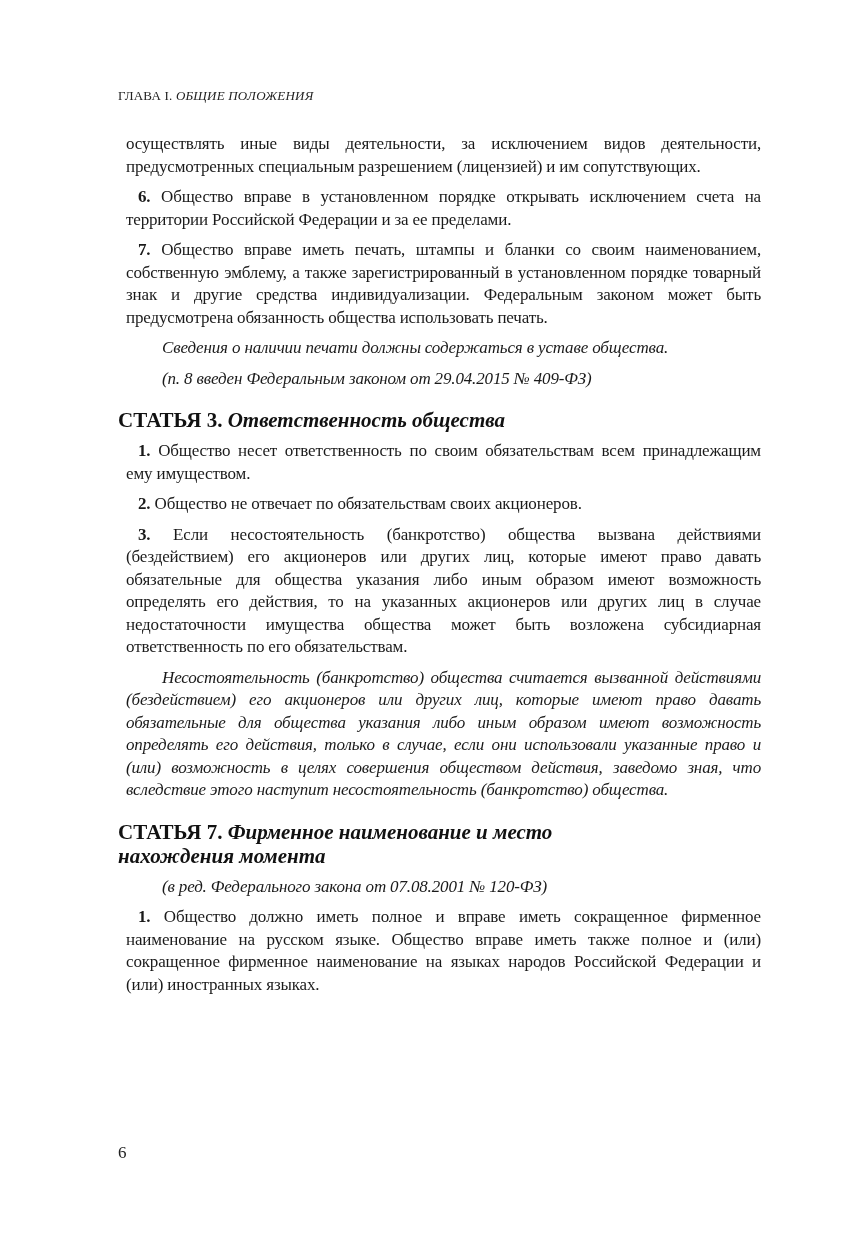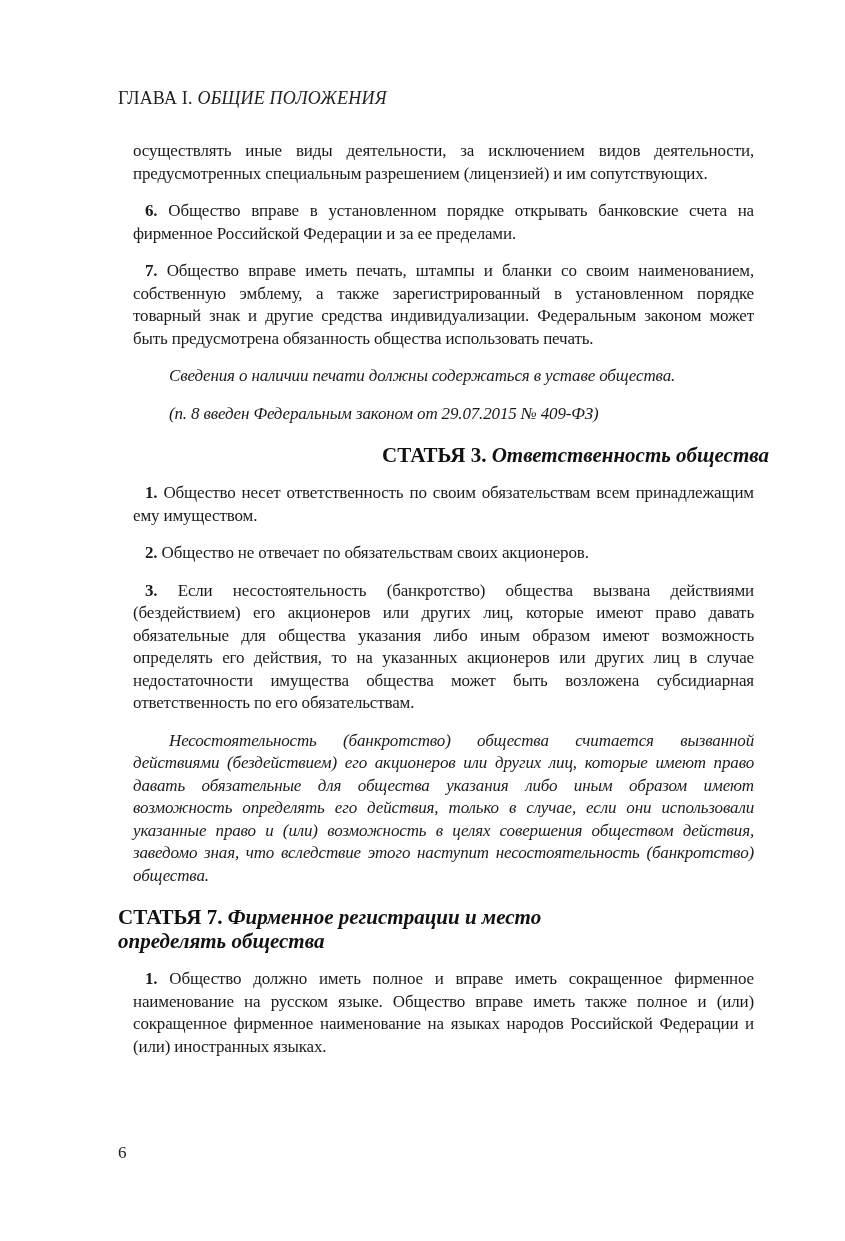--- a/index.html
+++ b/index.html
@@ -18,52 +18,52 @@
     .page {
       position: absolute;
       left: 118px;
       top: 0;
       width: 651px;
     }
     .running-head {
       position: absolute;
       top: 88px;
       left: 0;
-      font-size: 18px;
+      font-size: 13px;
       letter-spacing: 0.2px;
       color: #222;
       white-space: nowrap;
     }
     .running-head .it { font-style: italic; }
     .content {
       position: absolute;
       top: 125px;
       left: 0;
       width: 651px;
     }
     p {
-      margin: 15px;
+      margin: 8px;
       font-size: 17px;
       line-height: 22.5px;
       text-align: justify;
       text-align-last: left;
       letter-spacing: -0.15px;
     }
     p.item { text-indent: 12px; }
     p.indent { text-indent: 36px; font-style: italic; }
     p .num { font-weight: bold; }
     h2 {
       margin: 0;
       font-size: 21px;
       line-height: 24px;
       font-weight: bold;
       color: #111;
     }
     h2 .it { font-style: italic; }
-    .h3 { margin-top: 18px; margin-bottom: 0; text-align: right; }
+    .h3 { margin-top: 18px; margin-bottom: 0; }
     .h4 { margin-top: 18px; margin-bottom: 8px; }
     .page-number {
       position: absolute;
       top: 1143px;
       left: 0;
       font-size: 17px;
       color: #222;
     }
   </style>
 </head>
@@ -71,36 +71,37 @@
 
 <div class="page">
 
   <div class="running-head">
     <span>ГЛАВА I.</span>
     <span class="it">ОБЩИЕ ПОЛОЖЕНИЯ</span>
   </div>
 
   <div class="content">
     <p>осуществлять иные виды деятельности, за исключением видов деятельности, предусмотренных специальным разрешением (лицензией) и им сопутствующих.</p>
-    <p class="item"><span class="num">6.</span> <span>Общество вправе в установленном порядке открывать банковские счета на фирменное Российской Федерации и за ее пределами.</span></p>
+    <p class="item"><span class="num">6.</span> <span>Общество вправе в установленном порядке открывать исключением счета на территории Российской Федерации и за ее пределами.</span></p>
     <p class="item"><span class="num">7.</span> <span>Общество вправе иметь печать, штампы и бланки со своим наименованием, собственную эмблему, а также зарегистрированный в установленном порядке товарный знак и другие средства индивидуализации. Федеральным законом может быть предусмотрена обязанность общества использовать печать.</span></p>
     <p class="indent">Сведения о наличии печати должны содержаться в уставе общества.</p>
-    <p class="indent">(п. 8 введен Федеральным законом от 29.07.2015 № 409-ФЗ)</p>
+    <p class="indent">(п. 8 введен Федеральным законом от 29.04.2015 № 409-ФЗ)</p>
 
     <h2 class="h3">
       <span>СТАТЬЯ 3.</span>
       <span class="it">Ответственность общества</span>
     </h2>
     <p class="item"><span class="num">1.</span> <span>Общество несет ответственность по своим обязательствам всем принадлежащим ему имуществом.</span></p>
     <p class="item"><span class="num">2.</span> <span>Общество не отвечает по обязательствам своих акционеров.</span></p>
     <p class="item"><span class="num">3.</span> <span>Если несостоятельность (банкротство) общества вызвана действиями (бездействием) его акционеров или других лиц, которые имеют право давать обязательные для общества указания либо иным образом имеют возможность определять его действия, то на указанных акционеров или других лиц в случае недостаточности имущества общества может быть возложена субсидиарная ответственность по его обязательствам.</span></p>
     <p class="indent">Несостоятельность (банкротство) общества считается вызванной действиями (бездействием) его акционеров или других лиц, которые имеют право давать обязательные для общества указания либо иным образом имеют возможность определять его действия, только в случае, если они использовали указанные право и (или) возможность в целях совершения обществом действия, заведомо зная, что вследствие этого наступит несостоятельность (банкротство) общества.</p>
 
     <h2 class="h4">
       <span>СТАТЬЯ 7.</span>
-      <span class="it">Фирменное регистрации и место</span><br>
-      <span class="it">определять общества</span>
+      <span class="it">Фирменное наименование и место</span><br>
+      <span class="it">нахождения момента</span>
     </h2>
+    <p class="indent">(в ред. Федерального закона от 07.08.2001 № 120-ФЗ)</p>
     <p class="item"><span class="num">1.</span> <span>Общество должно иметь полное и вправе иметь сокращенное фирменное наименование на русском языке. Общество вправе иметь также полное и (или) сокращенное фирменное наименование на языках народов Российской Федерации и (или) иностранных языках.</span></p>
   </div>
 
   <div class="page-number">6</div>
 </div>
 
 </body></html>

